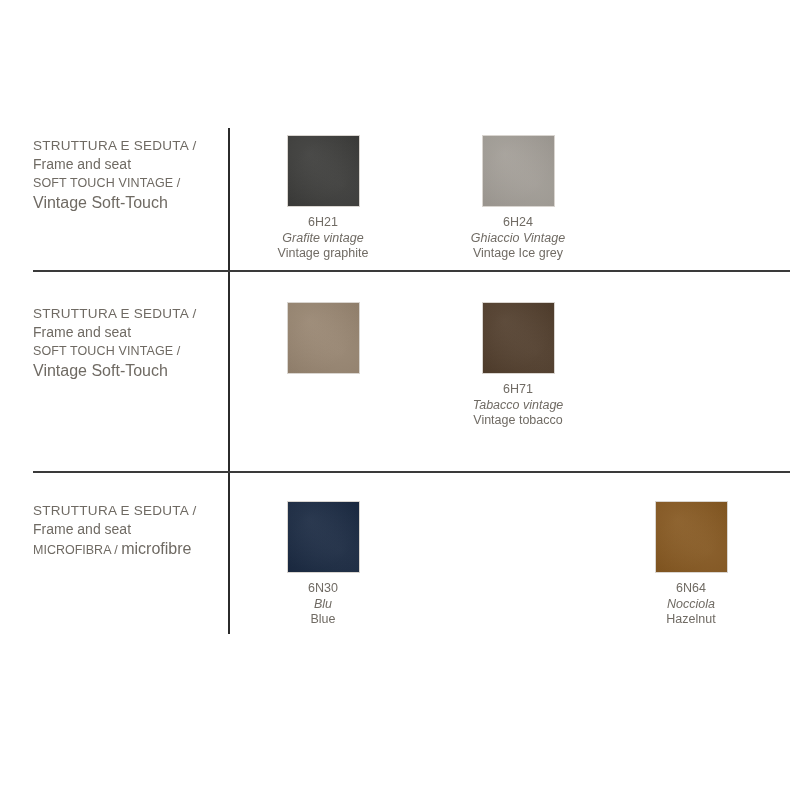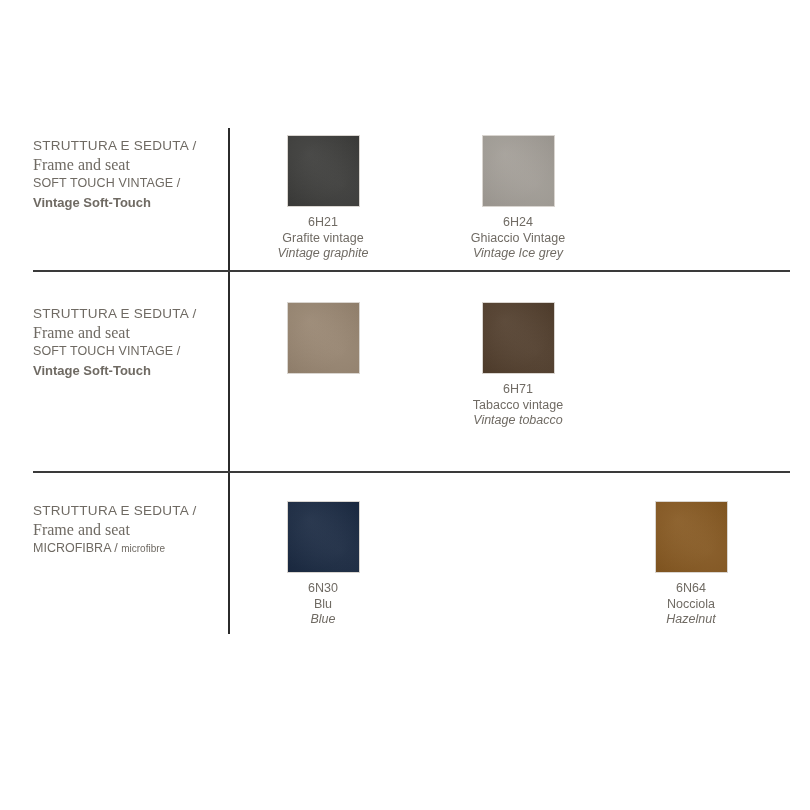--- a/index.html
+++ b/index.html
@@ -71,44 +71,42 @@
     color: #6e6962;
     white-space: nowrap;
   }
   .lbl-cap {
     font-size: 13.5px;
     letter-spacing: 0.02em;
     line-height: 19px;
     color: #6f6a63;
   }
   .lbl-sub {
-    font-size: 16px;
-    line-height: 19px;
-    color: #6f6a63;
-    font-family: Liberation Serif, serif;
+    font-size: 14px;
+    line-height: 19px;
+    color: #6f6a63;
   }
   .lbl-cap-sm {
     font-size: 12.5px;
     letter-spacing: 0.01em;
     line-height: 19px;
     color: #6f6a63;
   }
   .lbl-sub-sm {
-    font-size: 13px;
-    line-height: 19px;
-    color: #6f6a63;
-    font-weight: bold;
+    font-size: 16px;
+    line-height: 19px;
+    color: #6f6a63;
   }
   .lbl-micro {
     font-size: 12.5px;
     line-height: 19px;
     color: #6f6a63;
   }
   .lbl-micro .small {
-    font-size: 10px;
+    font-size: 16px;
   }
 
   
   .swatches {
     position: absolute;
     top: 0;
     left: 228px;
     width: 582px;
     height: 100%;
   }
@@ -145,22 +143,22 @@
     pointer-events: none;
   }
 
   .swatch-caption {
     margin-top: 8px;
     color: #706b64;
     font-size: 12.5px;
     line-height: 15.5px;
   }
   .swatch-caption .code { display: block; }
-  .swatch-caption .it  { display: block; }
-  .swatch-caption .en  { display: block; font-style: italic; }
+  .swatch-caption .it  { display: block; font-style: italic; }
+  .swatch-caption .en  { display: block; }
 </style>
 </head>
 <body>
 
 <div class="chart">
 
   <div class="v-divider"></div>
   <div class="h-divider d1"></div>
   <div class="h-divider d2"></div>
 

